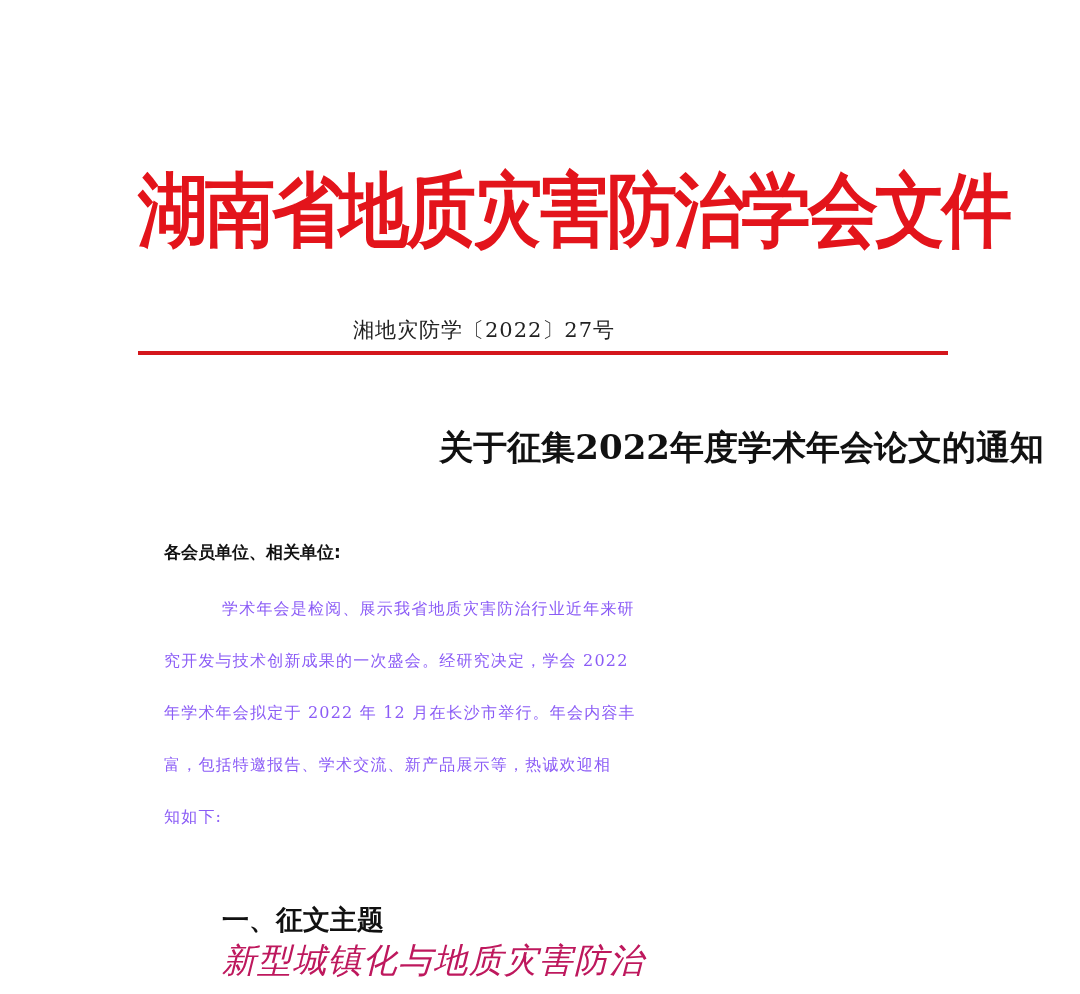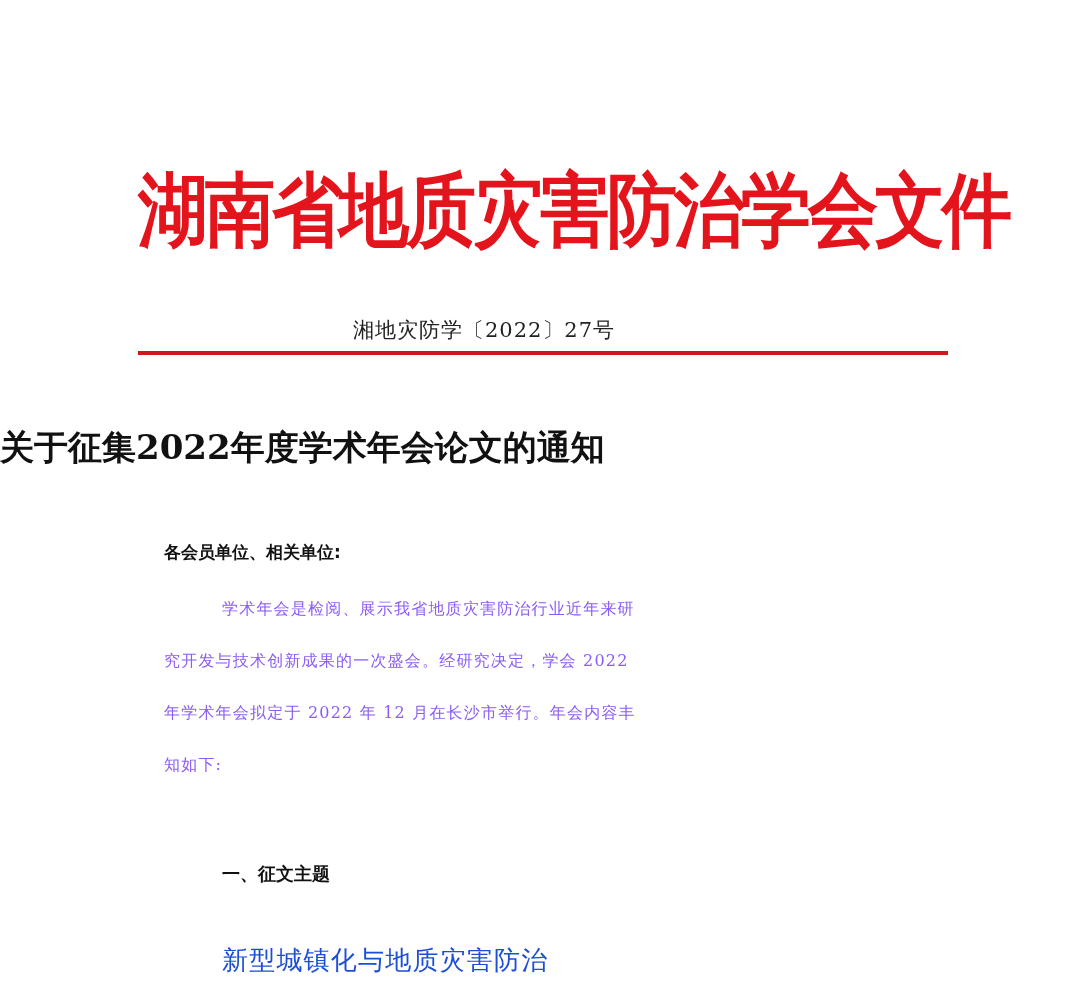--- a/index.html
+++ b/index.html
@@ -50,21 +50,21 @@
       top: 351px;
       width: 810px;
       height: 4px;
       background: #d4161c;
     }
     .notice-title {
       position: absolute;
       left: 0;
       width: 1044px;
       top: 422px;
-      text-align: left;
+      text-align: right;
       font-weight: bold;
       font-size: 34px;
       line-height: 50px;
       color: #111111;
       white-space: nowrap;
       letter-spacing: 0px;
     }
     .salutation {
       position: absolute;
       left: 164px;
@@ -87,54 +87,56 @@
       font-size: 16px;
       line-height: 52px;
       color: #8b5cf6;
       white-space: nowrap;
       letter-spacing: 1.2px;
     }
     .indent { padding-left: 58px; }
     .section-heading {
       position: absolute;
       left: 222px;
-      top: 854px;
+      top: 900px;
       font-family: "DejaVu Sans", "Liberation Sans", sans-serif;
       font-weight: bold;
-      font-size: 18px;
+      font-size: 27px;
       line-height: 40px;
       color: #111111;
       white-space: nowrap;
     }
     .section-text {
       position: absolute;
       left: 222px;
       top: 938px;
-      font-size: 26px;
+      font-size: 34px;
       line-height: 44px;
-      color: #1d4ed8;
+      color: #be185d;
       white-space: nowrap;
       letter-spacing: 1.2px;
+      font-style: italic;
     }
   </style>
 </head>
 <body>
 
 <div class="masthead">湖南省地质灾害防治学会文件</div>
 
 <div class="doc-number">湘地灾防学〔2022〕27号</div>
 
 <div class="red-rule"></div>
 
 <div class="notice-title">关于征集2022年度学术年会论文的通知</div>
 
 <div class="salutation">各会员单位、相关单位:</div>
 
 <div class="body-text">
   <div class="body-line indent">学术年会是检阅、展示我省地质灾害防治行业近年来研</div>
   <div class="body-line">究开发与技术创新成果的一次盛会。经研究决定，学会 2022</div>
   <div class="body-line">年学术年会拟定于 2022 年 12 月在长沙市举行。年会内容丰</div>
+  <div class="body-line">富，包括特邀报告、学术交流、新产品展示等，热诚欢迎相</div>
   <div class="body-line">知如下:</div>
 </div>
 
 <div class="section-heading">一、征文主题</div>
 
 <div class="section-text">新型城镇化与地质灾害防治</div>
 
 </body></html>

